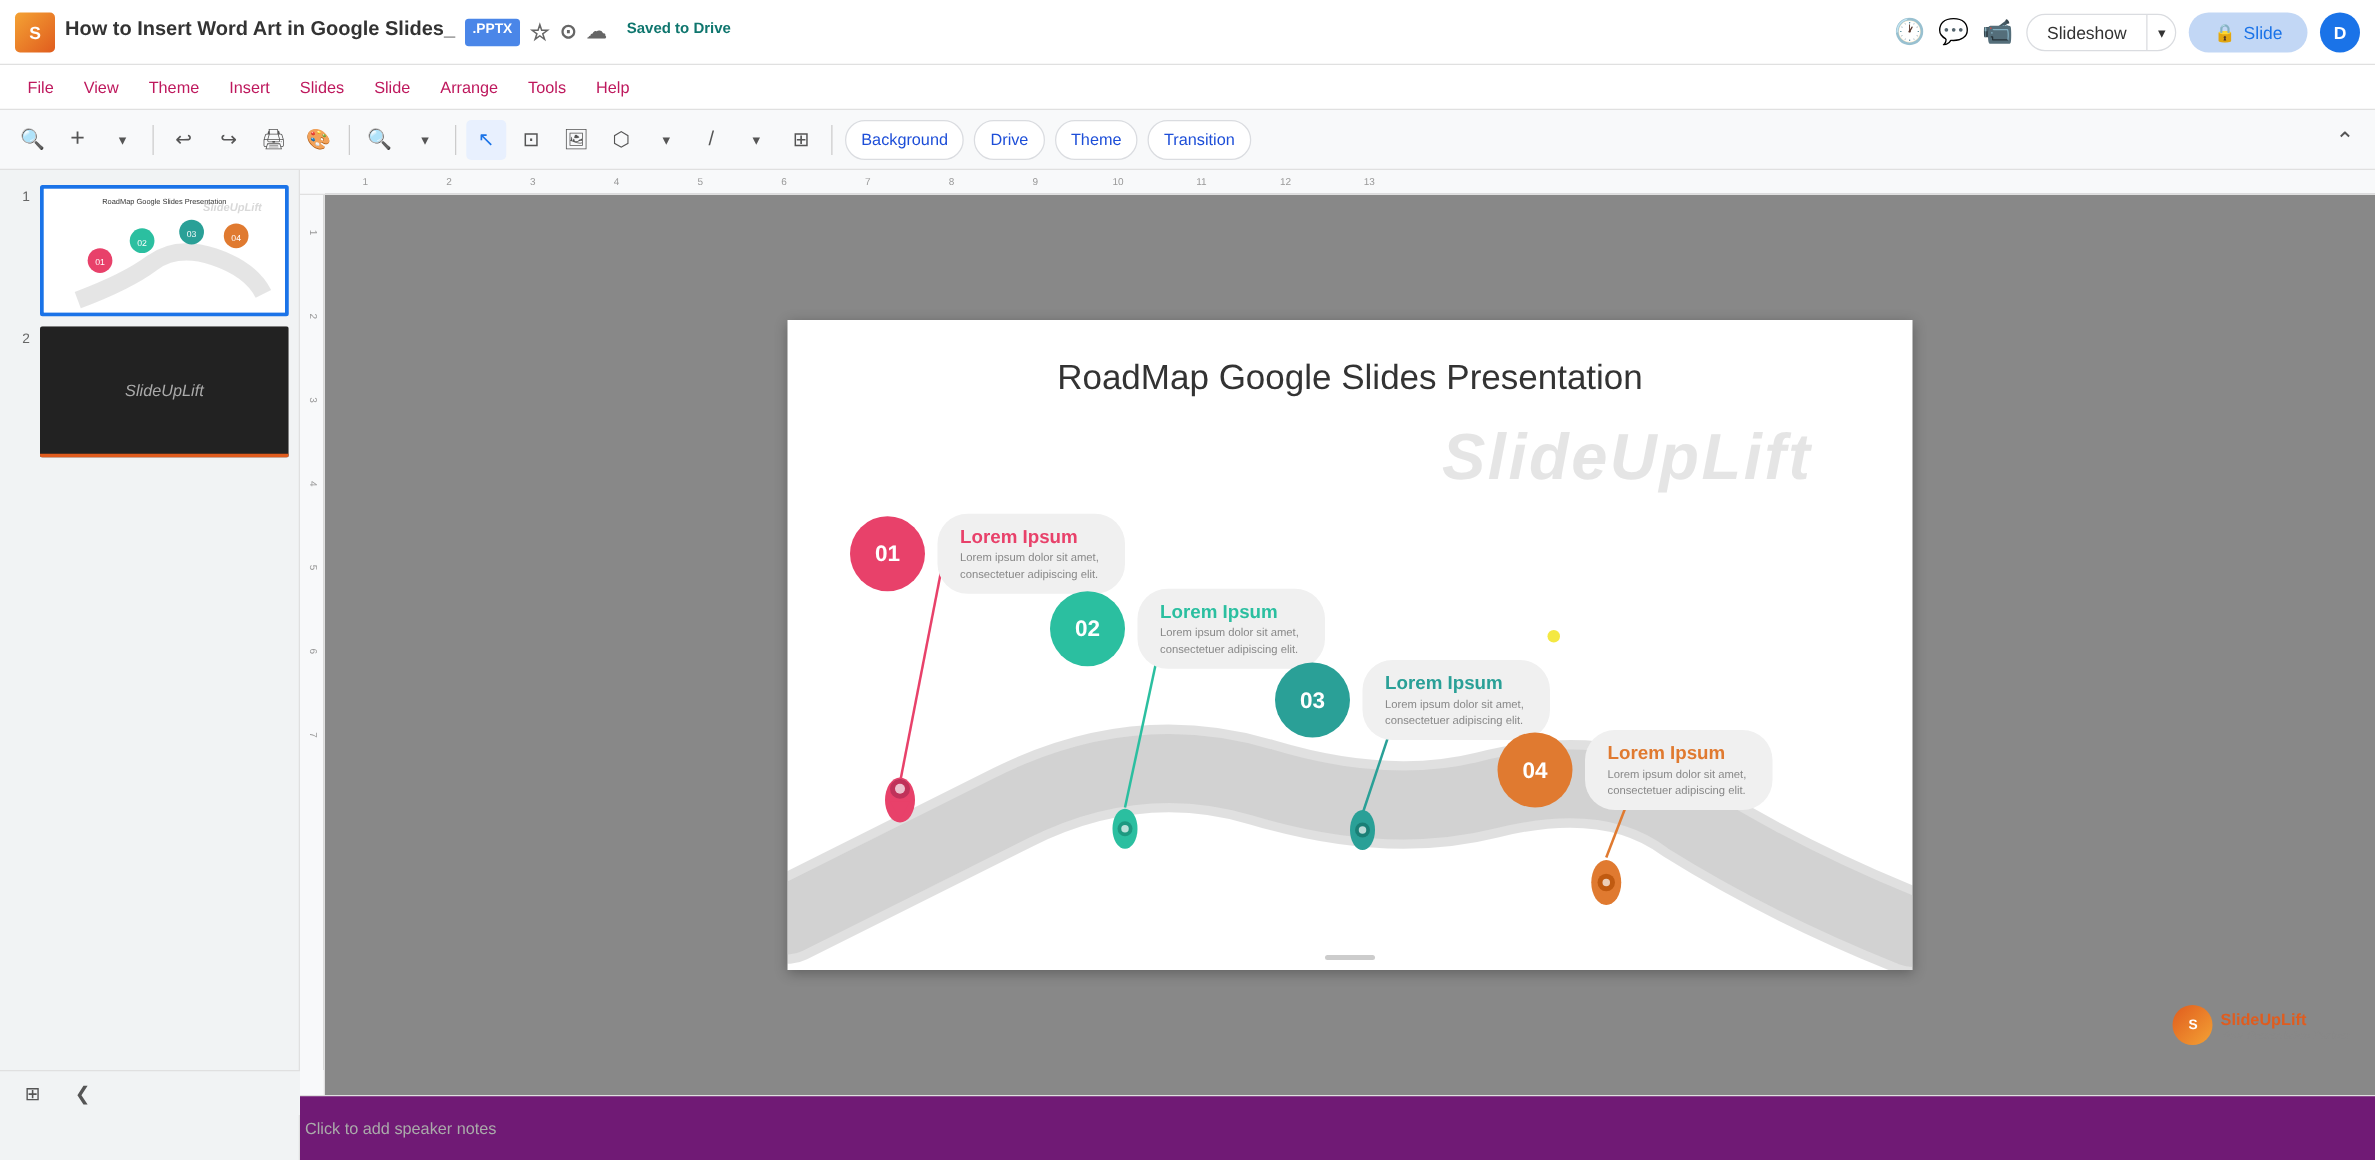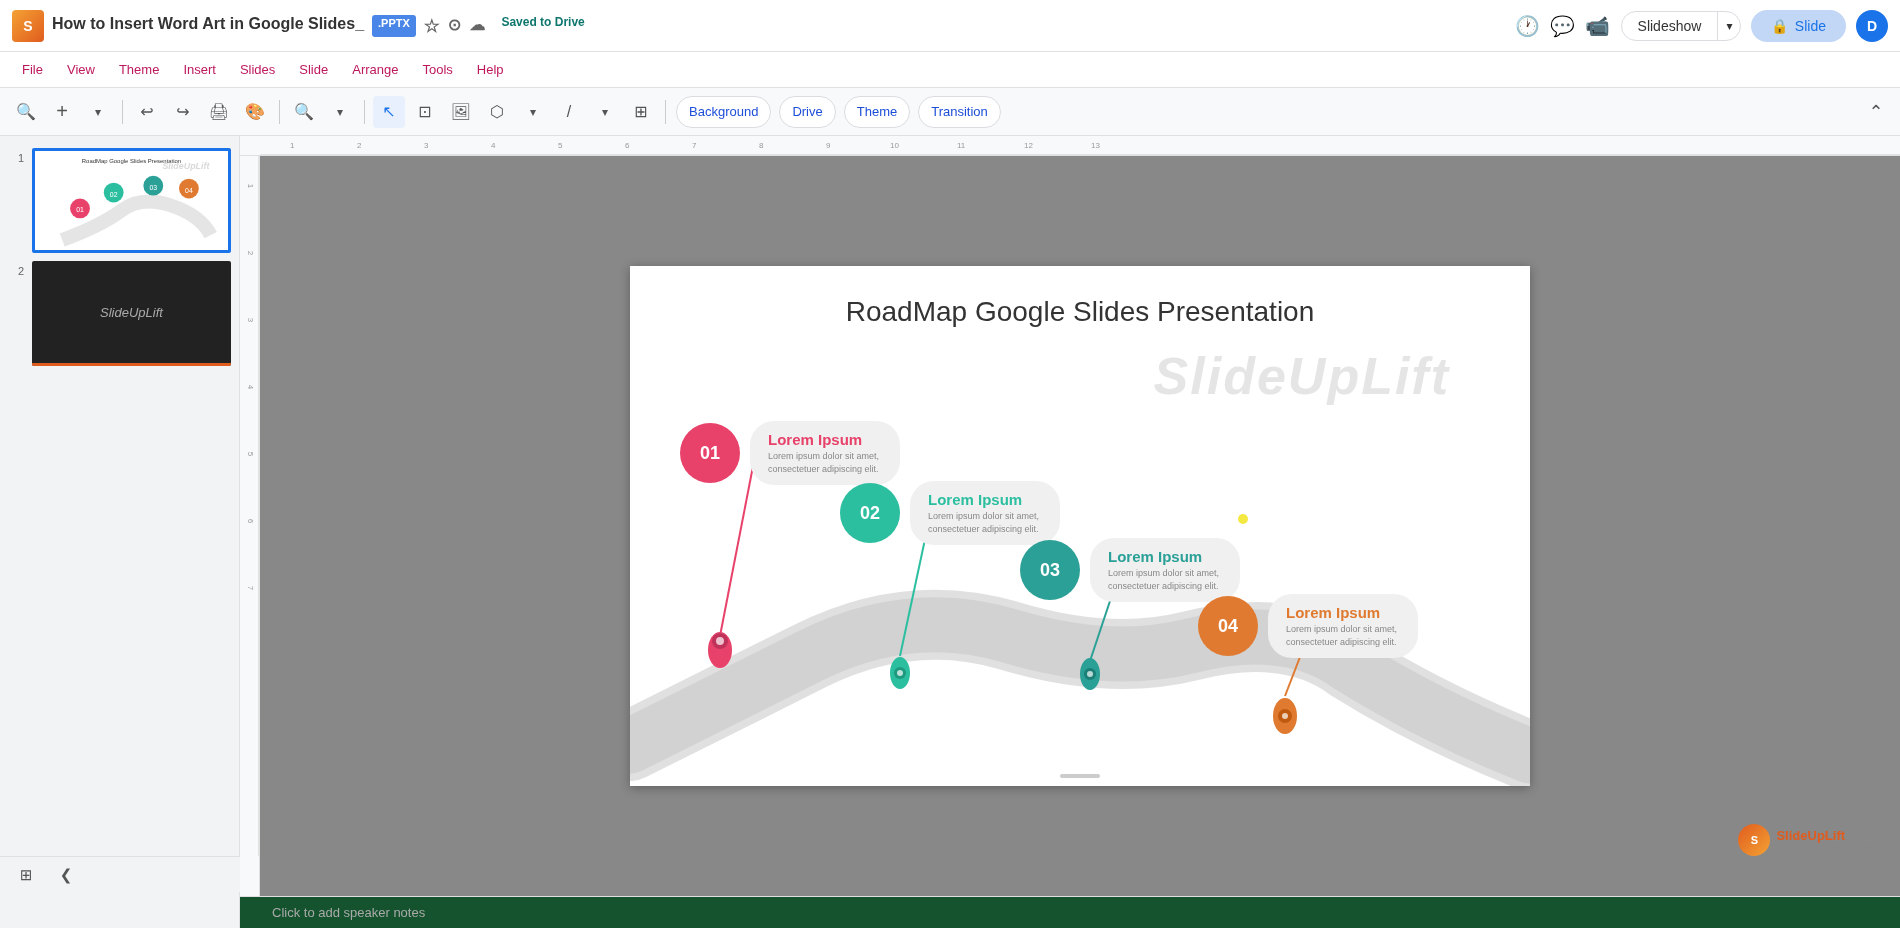--- a/index.html
+++ b/index.html
@@ -164,26 +164,26 @@
 
     
     #road-svg {
       position: absolute;
       left: 0; top: 0;
       width: 100%; height: 100%;
     }
 
     
     #speaker-notes {
-      height: 32px;
-      background: #14532d;
+      height: 52px;
+      background: #701a75;
       border-top: 1px solid #e0e0e0;
       display: flex;
       align-items: center;
-      padding: 0 32px;
+      padding: 0 4px;
       font-size: 13px;
       color: #aaa;
       cursor: text;
     }
     .bottom-btn {
       width: 28px; height: 28px;
       display: flex; align-items: center; justify-content: center;
       cursor: pointer; border-radius: 4px; font-size: 15px; color: #555;
     }
 

